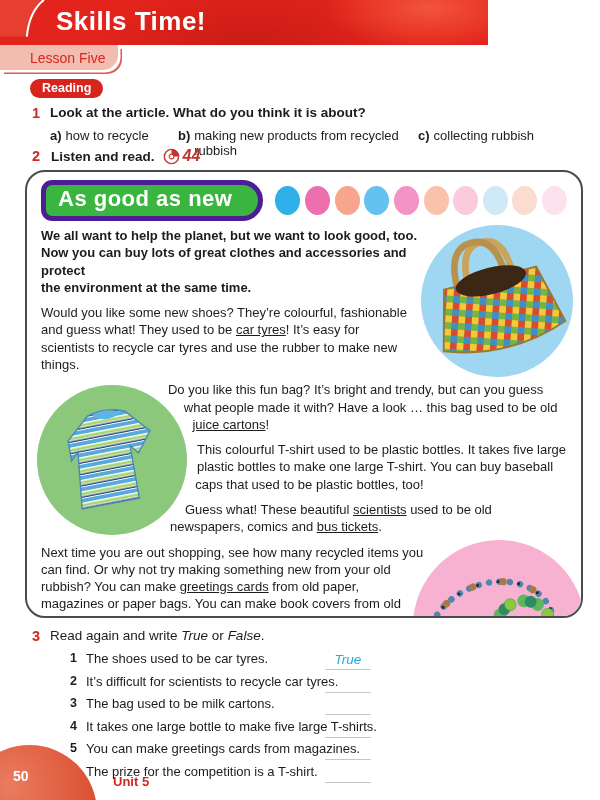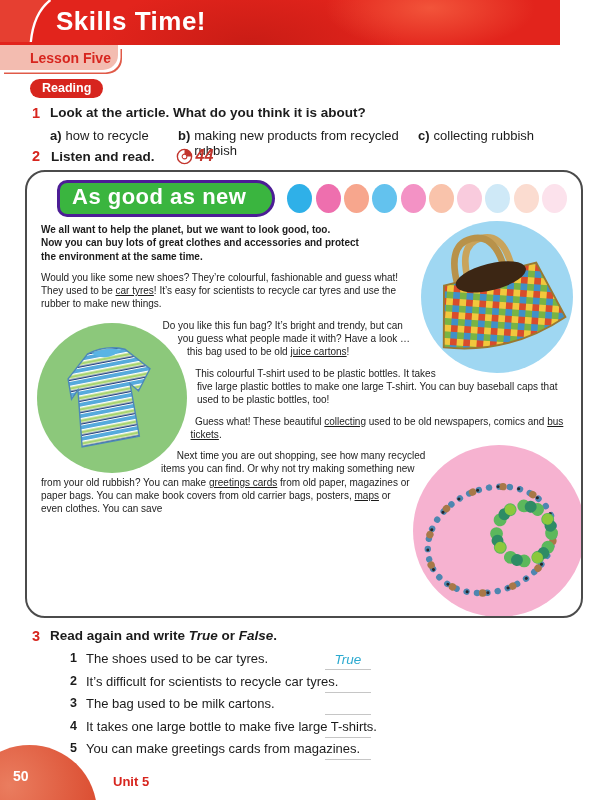--- a/index.html
+++ b/index.html
@@ -1,68 +1,68 @@
 <!DOCTYPE html>
 <html><head>
 <meta charset="utf-8">
 <style>
   html,body{margin:0;padding:0;}
   body{width:600px;height:800px;background:#fff;font-family:"Liberation Sans",sans-serif;color:#1c1c1c;position:relative;overflow:hidden;}
   .page{position:absolute;inset:0;}
 
   
-  .band{position:absolute;top:0;left:0;width:560px;height:45px;
+  .band{position:absolute;top:0;left:0;width:488px;height:45px;
     background:
       radial-gradient(150px 60px at 430px 8px, #f2543a 0%, rgba(242,84,58,0) 70%),
       radial-gradient(220px 90px at 250px 45px, #c91c15 0%, rgba(201,28,21,0) 70%),
       #e2241c;}
   .band svg{position:absolute;inset:0;}
   .band h1{position:absolute;left:56px;top:6px;margin:0;font-size:26px;font-weight:bold;color:#fff;letter-spacing:.5px;}
   .lesson-tab{position:absolute;top:45px;left:0;width:118px;height:25px;background:#f3bcb0;
     border-radius:0 0 15px 0;box-shadow:2.5px 2.5px 0 #fff,4px 4px 0 #e05a48;
     display:flex;align-items:center;padding-left:30px;box-sizing:border-box;}
-  .lesson-tab span{color:#d7251e;font-weight:bold;font-size:14px;}
+  .lesson-tab span{color:#d7251e;font-weight:normal;font-size:14px;}
   .reading-badge{position:absolute;top:79px;left:30px;background:#d7251e;color:#fff;font-weight:bold;
     font-size:12.5px;padding:2px 12px 3px;border-radius:12px;}
 
   
   .exnum{color:#d7251e;font-weight:bold;font-size:14.5px;width:16px;display:inline-block;flex:0 0 16px;}
   .ex1{position:absolute;top:105px;left:32px;right:8px;}
   .ex-head{display:flex;gap:2px;}
   .ex-head .prompt{font-weight:bold;font-size:13.5px;}
   .options{display:flex;margin:7px 0 0 18px;font-size:13px;}
   .opt{display:flex;gap:4px;}
   .opt b{font-weight:bold;}
   .opt.o1{width:128px;}
   .opt.o2{width:240px;}
   .ex2{position:absolute;top:147px;left:32px;display:flex;align-items:center;gap:3px;}
-  .ex2 .prompt{font-weight:bold;font-size:13.5px;margin-right:18px;}
+  .ex2 .prompt{font-weight:bold;font-size:13.5px;margin-right:5px;}
   .track{color:#c2342c;font-weight:bold;font-size:16px;font-style:italic;text-align:right;}
 
   
   .article-box{position:absolute;top:170px;left:25px;width:558px;height:448px;background:#fff;
     border:2px solid #4b4b4b;border-radius:20px;box-sizing:border-box;padding:8px 14px 6px;overflow:hidden;}
   .title-row{display:flex;align-items:center;margin-bottom:6px;}
-  .pill{background:#3ab53f;border:3px solid #4c1d95;color:#fff;font-weight:bold;font-size:22px;
-    padding:1px 26px 4px 12px;border-radius:12px 22px 22px 12px;letter-spacing:.5px;white-space:nowrap;margin-left:16px;}
+  .pill{background:#3ab53f;border:5px solid #4c1d95;color:#fff;font-weight:bold;font-size:22px;
+    padding:1px 26px 4px 12px;border-radius:12px 22px 22px 12px;letter-spacing:.5px;white-space:nowrap;}
   .dots{flex:1;display:flex;justify-content:space-between;align-items:center;margin-left:12px;}
   .dot{width:25px;height:29px;border-radius:50%;}
-  .article-body{font-size:10px;line-height:1.33;}
+  .article-body{font-size:13px;line-height:1.33;}
   .article-body p{margin:0 0 8px;}
   .article-body .intro{font-weight:bold;white-space:pre-line;}
   .u{text-decoration:underline;text-align:center;}
   .float-circle{border-radius:50%;shape-outside:circle(50%);}
   .bag-circle{float:right;width:152px;height:152px;background:#9fd7f2;margin:-2px -6px 4px 8px;}
   .tshirt-circle{float:left;width:150px;height:150px;background:#8cc87b;margin:4px 10px 2px -4px;}
   .necklace-circle{float:right;width:172px;height:172px;background:#f6b2d0;margin:-4px -18px 0 6px;}
   .clear{clear:both;}
 
   
   .ex3{position:absolute;top:628px;left:32px;right:20px;}
-  .ex3 .ex-head .prompt{font-weight:bold;font-size:13.5px;}
+  .ex3 .ex-head .prompt{font-weight:normal;font-size:13.5px;}
   .bi{font-style:italic;}
   .t3rows{margin-top:7px;}
   .t3row{position:relative;display:flex;height:22.5px;font-size:13px;align-items:flex-start;}
   .t3num{flex:0 0 16px;margin-left:38px;font-weight:bold;font-size:12.5px;}
   .t3ans{position:absolute;left:293px;top:1px;width:46px;height:17px;border-bottom:1.5px solid #c6c6c6;
     text-align:center;color:#2aa9cf;font-style:italic;font-size:13.5px;line-height:15px;}
 
   
   .page-circle{position:absolute;left:-38px;top:745px;width:135px;height:135px;border-radius:50%;
     background:radial-gradient(circle at 35% 30%, #ea7d5f 0%, #da4a2e 75%);}
@@ -178,21 +178,21 @@
             <path d="M36,54 L60,30 Q80,23 100,30 L124,54 L109,76 L101,67 L104,124 L42,128 L45,67 L37,76 Z" fill="url(#stripes)" stroke="#4c88b8" stroke-width="1.5"></path>
             <path d="M64,30 Q80,42 96,30 Q80,25 64,30" fill="#5ab4e4"></path>
           </g>
         </svg>
       </div>
 
       <p><span>Do you like this fun bag? It’s bright and trendy, but can you guess what people made it with? Have a look … this bag used to be old </span><span class="u">juice cartons</span><span>!</span></p>
 
       <p><span>This colourful T-shirt used to be plastic bottles. It takes five large plastic bottles to make one large T-shirt. You can buy baseball caps that used to be plastic bottles, too!</span></p>
 
-      <p><span>Guess what! These beautiful </span><span class="u">collecting</span><span> used to be old newspapers, comics and </span><span class="u">bus tickets</span><span>.</span></p>
+      <p><span>Guess what! These beautiful </span><span class="u">scientists</span><span> used to be old newspapers, comics and </span><span class="u">bus tickets</span><span>.</span></p>
 
       <div class="float-circle necklace-circle">
         <svg viewBox="0 0 175 175" width="172" height="172">
           <g transform="rotate(-22 85 92)">
             <ellipse cx="78" cy="94" rx="66" ry="52" fill="none" stroke="#4e86b0" stroke-width="6.5" stroke-dasharray="0.1 10.5" stroke-linecap="round"></ellipse>
             <ellipse cx="78" cy="94" rx="66" ry="52" fill="none" stroke="#a87848" stroke-width="7.5" stroke-dasharray="0.1 31.5" stroke-dashoffset="5" stroke-linecap="round"></ellipse>
             <ellipse cx="78" cy="94" rx="66" ry="52" fill="none" stroke="#26262a" stroke-width="3" stroke-dasharray="0.1 21" stroke-dashoffset="10.5" stroke-linecap="round"></ellipse>
           </g>
           <circle cx="113" cy="90" r="28" fill="none" stroke="#5cb85c" stroke-width="13" stroke-dasharray="0.1 14.5" stroke-linecap="round"></circle>
           <circle cx="113" cy="90" r="28" fill="none" stroke="#2e8c64" stroke-width="12" stroke-dasharray="0.1 29" stroke-dashoffset="7" stroke-linecap="round"></circle>
@@ -230,20 +230,25 @@
       <div class="t3row">
         <span class="t3num">4</span>
         <span class="t3text">It takes one large bottle to make five large T-shirts.</span>
         <span class="t3ans"></span>
       </div>
       <div class="t3row">
         <span class="t3num">5</span>
         <span class="t3text">You can make greetings cards from magazines.</span>
         <span class="t3ans"></span>
       </div>
+      <div class="t3row">
+        <span class="t3num">6</span>
+        <span class="t3text">The prize for the competition is a T-shirt.</span>
+        <span class="t3ans"></span>
+      </div>
     </div>
   </section>
 
   <div class="page-circle"></div>
   <span class="pageno">50</span>
   <span class="unit">Unit 5</span>
 
 </div>
 
 </body></html>

